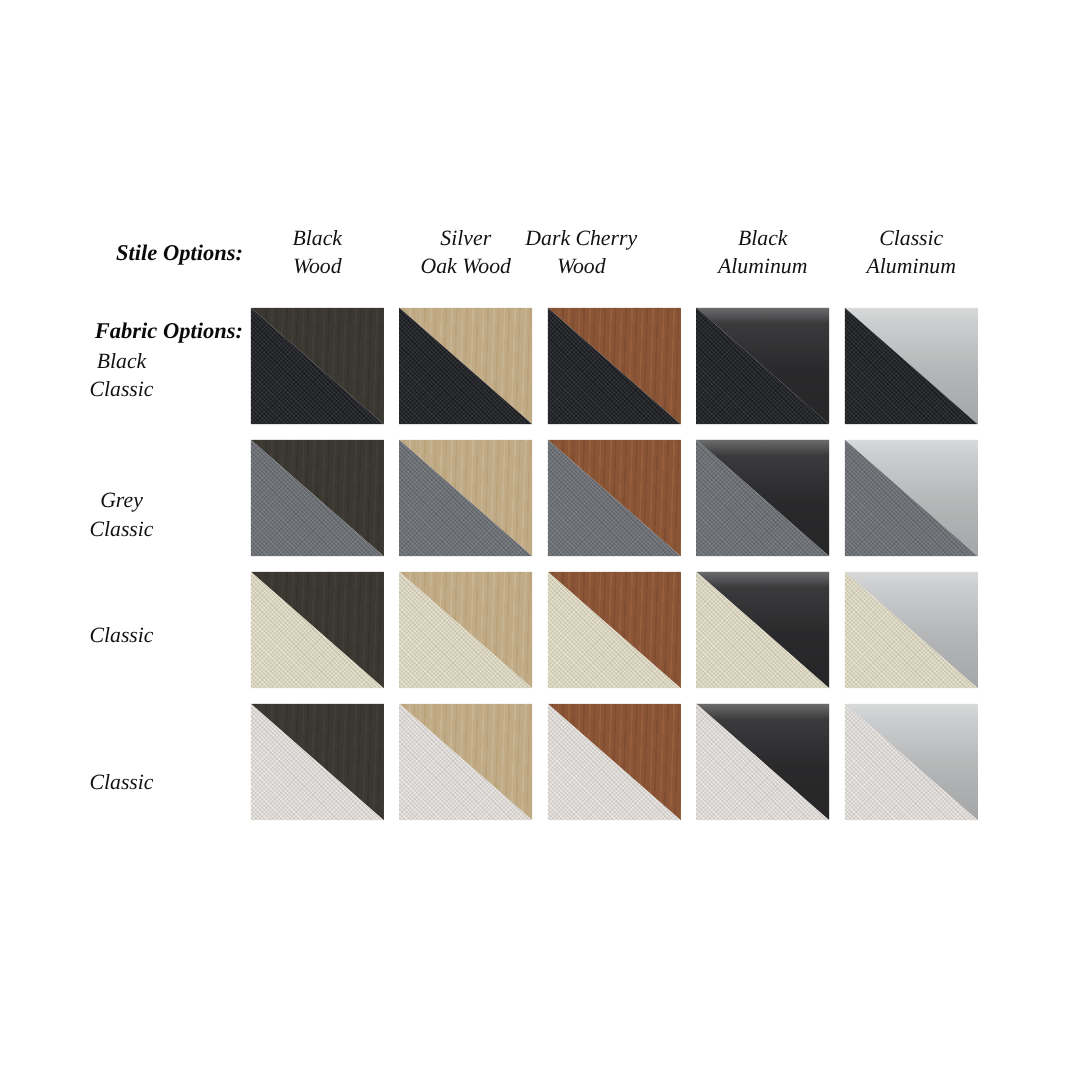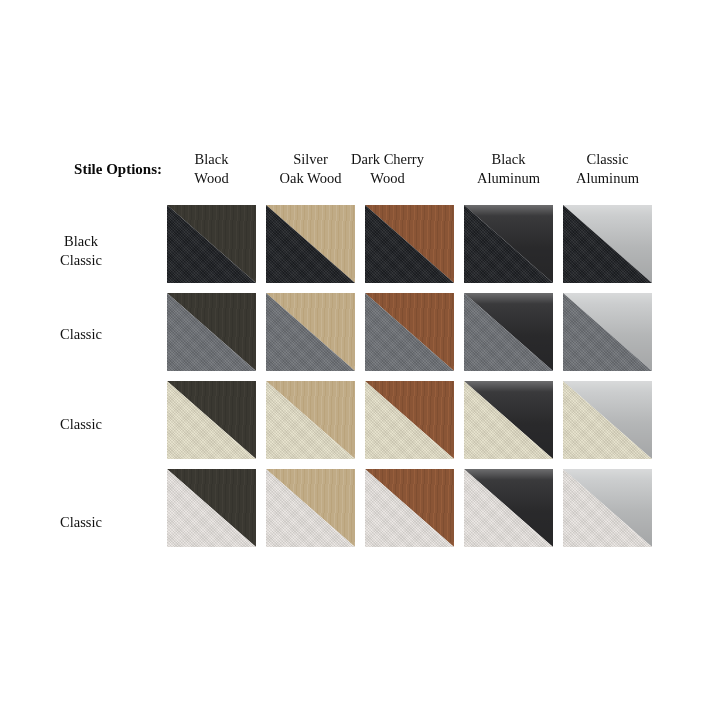--- a/index.html
+++ b/index.html
@@ -15,20 +15,21 @@
     overflow: hidden;
     position: relative;
   }
 
   #matrix {
     position: absolute;
     left: 0;
     top: 0;
     width: 696px;
     height: 724px;
+    font-style: italic;
   }
 
   
   .axis-label {
     position: absolute;
     font-weight: bold;
     font-size: 15px;
     line-height: 19px;
     text-align: right;
     white-space: nowrap;
@@ -123,20 +124,21 @@
     opacity: 0.55;
   }
 </style>
 </head>
 <body>
 
 <div id="matrix">
 
   <div class="axis-label" id="stile-axis-label">Stile Options:</div>
 
+  <div class="axis-label" id="fabric-axis-label">Fabric Options:</div>
 
   <div id="column-headers">
       <div class="col-header" style="left: 167px;">
         <div>Black</div>
         <div>Wood</div>
       </div>
       <div class="col-header" style="left: 266px;">
         <div>Silver</div>
         <div>Oak Wood</div>
       </div>
@@ -152,20 +154,21 @@
         <div>Classic</div>
         <div>Aluminum</div>
       </div>
     </div>
   <div id="row-headers">
       <div class="row-header" style="top: 232px;">
         <span class="rh-inner">Black</span>
         <span class="rh-inner">Classic</span>
       </div>
       <div class="row-header" style="top: 325px;">
+        <span class="rh-inner">Grey</span>
         <span class="rh-inner">Classic</span>
       </div>
       <div class="row-header" style="top: 415px;">
         <span class="rh-inner">Classic</span>
       </div>
       <div class="row-header" style="top: 513px;">
         <span class="rh-inner">Classic</span>
       </div>
     </div>
   <div id="swatch-grid">

